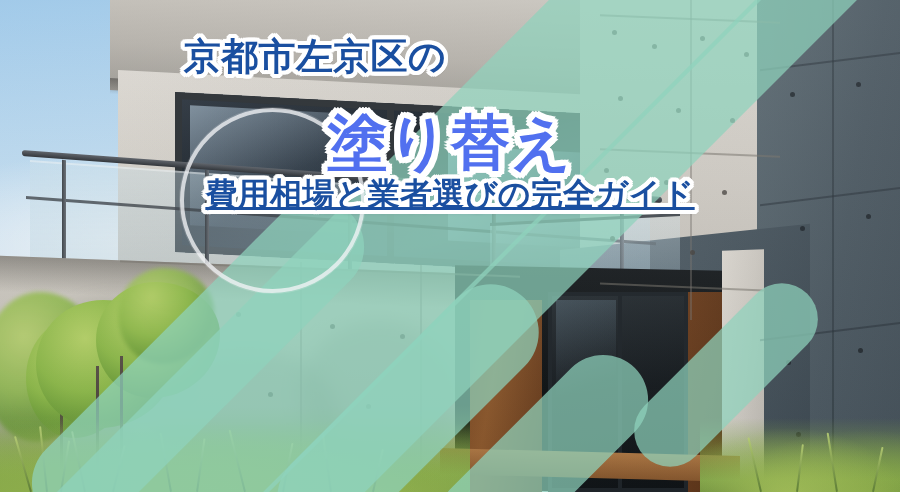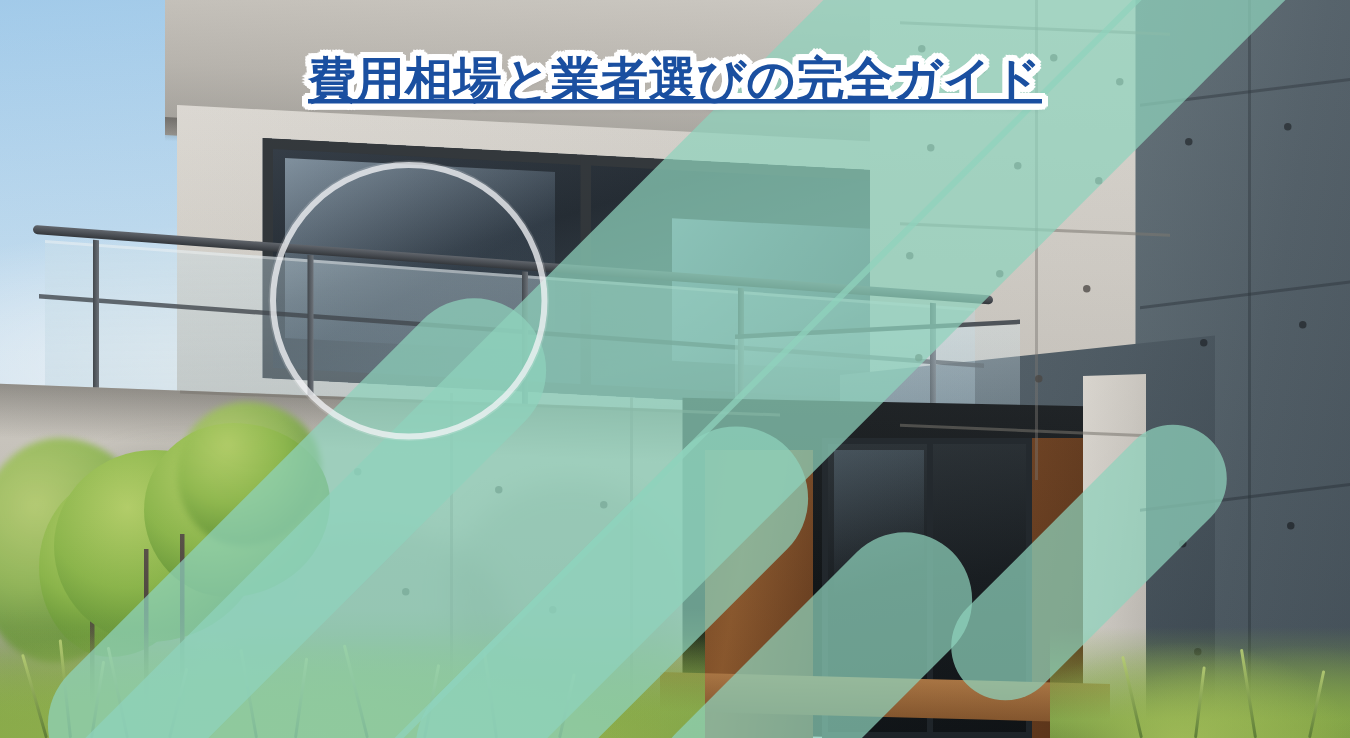--- a/index.html
+++ b/index.html
@@ -493,19 +493,21 @@
 
     <div class="stripe round" style="left:498px; top:330px; width:90px; height:260px; transform:rotate(45deg);"></div>
 
     <div class="stripe round" style="left:690px; top:260px; width:72px; height:230px; transform:rotate(45deg);"></div>
   </div>
 
   <div class="ring"></div>
 
   <div class="text-layer">
 
-
-
+    <div class="jp eyebrow outline-med">京都市左京区の</div>
+
+
+    <div class="jp title-line title-line-2 outline-thick">塗り替え</div>
 
     <div class="jp subtitle outline-med">費用相場と業者選びの完全ガイド</div>
   </div>
 
 </div>
 
 </body></html>

